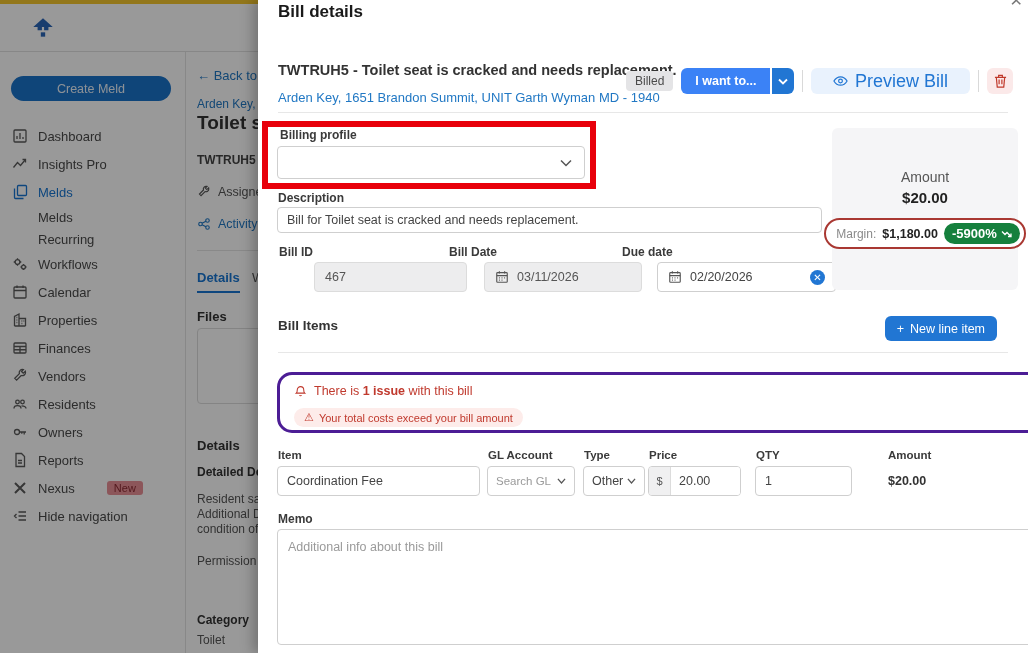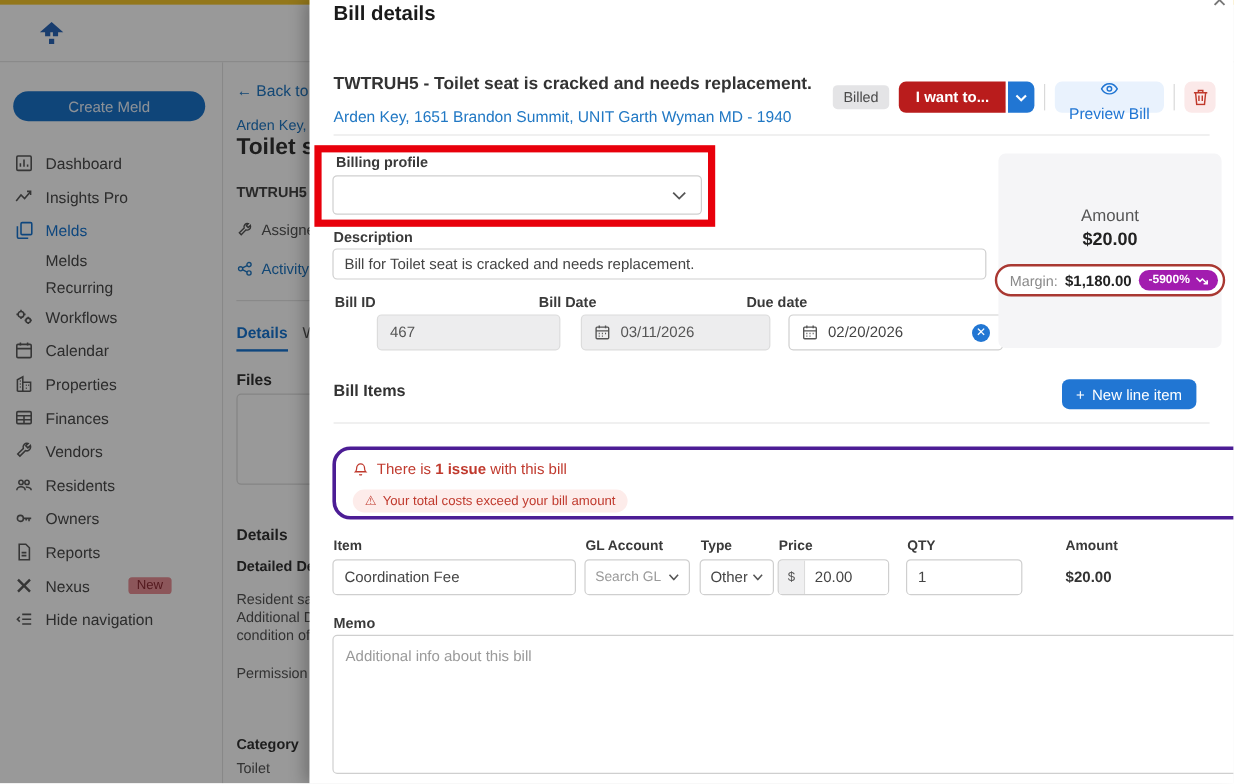--- a/index.html
+++ b/index.html
@@ -50,27 +50,27 @@
   .modal-title { position:absolute; left:20px; top:2px; font-size:17px; font-weight:bold; color:#1a1a1a; }
   .modal-close { position:absolute; right:5px; top:-9px; font-size:16px; color:#777; cursor:pointer; }
 
   .bill-heading { position:absolute; left:20px; top:62px; width:450px; font-size:14.5px; font-weight:bold; color:#333; }
   .addr-link { position:absolute; left:20px; top:90px; font-size:13px; color:#2178c4; cursor:pointer; }
   .head-divider { position:absolute; left:20px; top:112px; width:730px; border-top:1px solid #e7e7e7; }
 
   .actions { position:absolute; right:15px; top:68px; display:flex; align-items:center; gap:8px; }
   .badge-billed { background:#e4e4e6; color:#4a4a4a; font-size:12px; padding:3px 9px; border-radius:4px; }
   .btn-iwant { display:flex; }
-  .btn-iwant .main { background:#b91c1c; color:#fff; font-size:12.5px; font-weight:bold; height:26px; padding:0 14px;
+  .btn-iwant .main { background:#3b82f6; color:#fff; font-size:12.5px; font-weight:bold; height:26px; padding:0 14px;
                      display:flex; align-items:center; border-radius:6px 0 0 6px; cursor:pointer; }
   .btn-iwant .caret { background:#2176d3; width:22px; height:26px; margin-left:1.5px; border-radius:0 6px 6px 0;
                       display:flex; align-items:center; justify-content:center; color:#fff; cursor:pointer; }
   .vsep { width:1px; height:22px; background:#d9d9d9; }
-  .btn-preview { background:#e9f2fd; color:#2176d3; font-size:13px; height:26px; padding:0 12px; border-radius:6px;
-                 display:flex; align-items:center; gap:7px; cursor:pointer;flex-direction:column; }
+  .btn-preview { background:#e9f2fd; color:#2176d3; font-size:18px; height:26px; padding:0 22px; border-radius:6px;
+                 display:flex; align-items:center; gap:7px; cursor:pointer; }
   .btn-trash { background:#fbe9e9; width:26px; height:26px; border-radius:6px; display:flex; align-items:center;
                justify-content:center; color:#c0392b; cursor:pointer; }
 
   .field-label { position:absolute; font-size:12px; font-weight:bold; color:#3a3a3a; }
   .inputlike { border:1px solid #cfcfcf; border-radius:4px; background:#fff; font-size:12.5px; color:#444;
                font-family:inherit; }
   .lbl-billing { left:22px; top:128px; }
   .sel-billing { position:absolute; left:19px; top:146px; width:308px; height:33px; display:flex; align-items:center; }
   .sel-billing .chev { position:absolute; right:12px; color:#555; }
 
@@ -86,21 +86,21 @@
                   font-size:10px; line-height:15px; text-align:center; cursor:pointer; }
 
   .amount-card { position:absolute; left:574px; top:128px; width:186px; height:162px; background:#f5f5f7; border-radius:6px;
                  display:flex; flex-direction:column; align-items:center; justify-content:center; gap:4px; }
   .amount-label { font-size:14px; color:#555; }
   .amount-value { font-size:15px; font-weight:bold; color:#222; }
   .margin-pill { margin-top:8px; display:flex; align-items:center; gap:6px; background:#fff; border:2px solid #a93832;
                  border-radius:999px; padding:3px 4px 3px 10px; }
   .margin-lbl { font-size:12px; color:#8a8a8a; }
   .margin-val { font-size:12.5px; font-weight:bold; color:#222; }
-  .margin-pct { background:#a21caf; color:#fff; font-size:10px; font-weight:bold; border-radius:999px; padding:3px 8px;
+  .margin-pct { background:#15803d; color:#fff; font-size:13px; font-weight:bold; border-radius:999px; padding:3px 8px;
                 display:flex; align-items:center; gap:4px; }
 
   .items-heading { position:absolute; left:20px; top:318px; font-size:13.5px; font-weight:bold; color:#333; }
   .btn-newline { position:absolute; right:31px; top:316px; height:25px; background:#2176d3; color:#fff; border:none;
                  border-radius:6px; font-size:12.5px; font-family:inherit; padding:0 12px; display:flex; align-items:center; gap:6px; }
   .items-divider { position:absolute; left:20px; top:352px; width:730px; border-top:1px solid #e7e7e7; }
 
   .issues-box { position:absolute; left:19px; top:372px; width:874px; height:61px; border:3px solid #4c1d95; border-radius:15px; }
   .issues-row { display:flex; align-items:center; padding:9px 14px 0 14px; font-size:12.5px; color:#c03a2e; gap:7px; }
   .issues-row b { font-weight:bold; }

